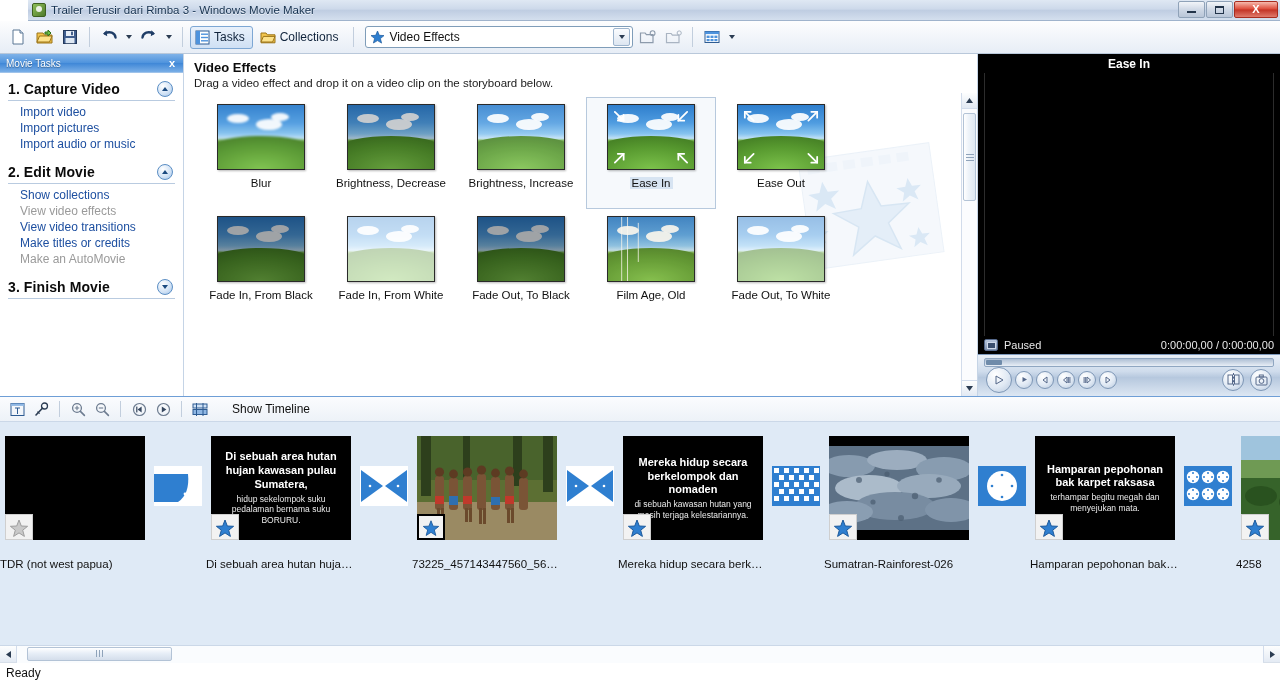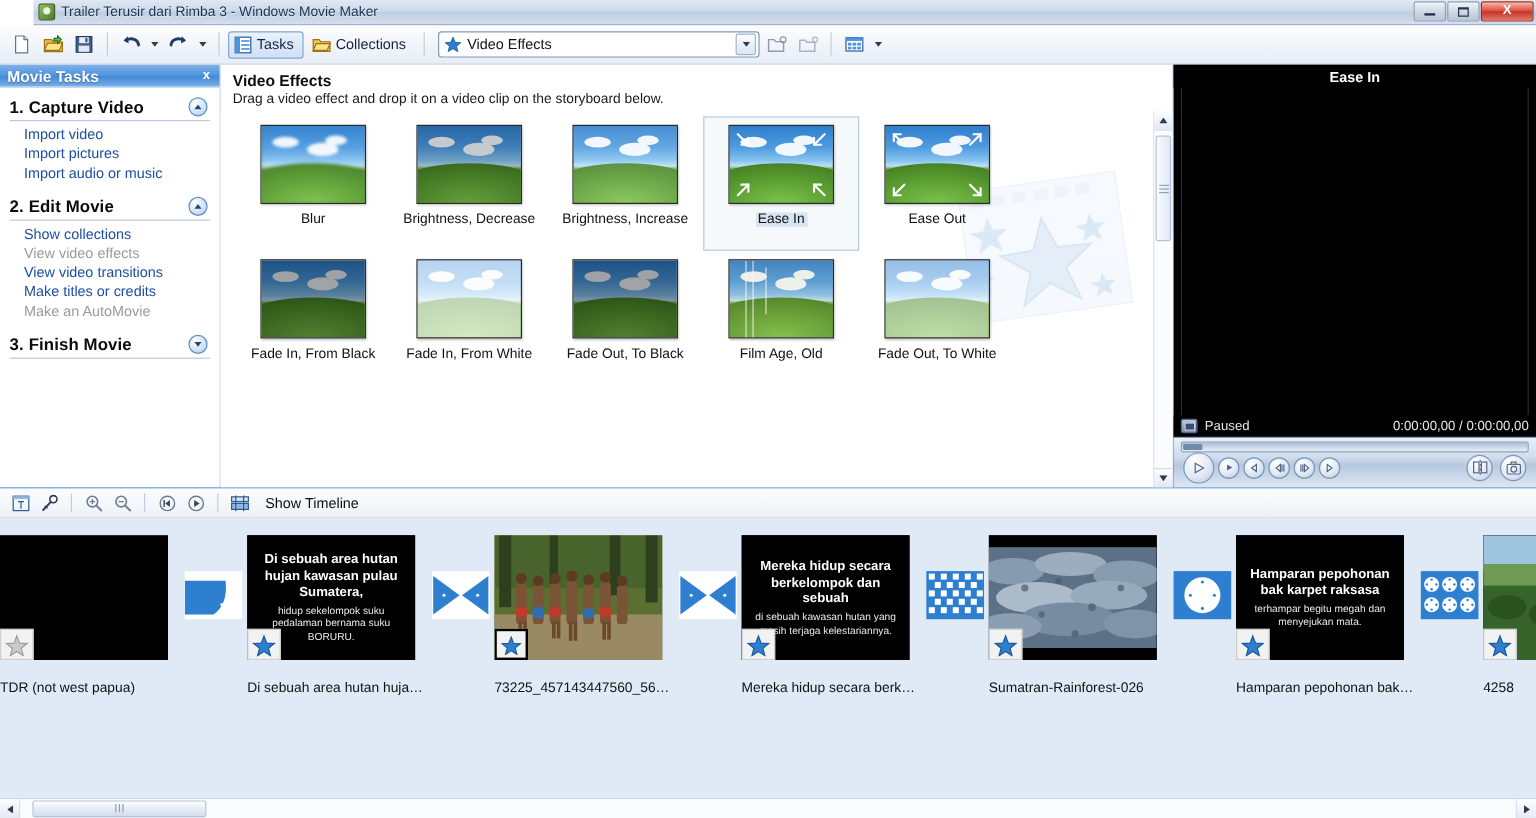--- a/index.html
+++ b/index.html
@@ -111,21 +111,21 @@
     border-right: 1px solid #c5d4e6;
     display:flex; flex-direction:column;
   }
   .sb-header {
     height: 19px;
     background: linear-gradient(to bottom,#7fb2e8 0%, #4e93dd 50%, #3f87d7 51%, #79aee6 100%);
     display:flex; align-items:center; padding: 0 6px;
     border-bottom: 1px solid #9fc3ea;
   }
   .sb-header-title {
-    font-size: 13px; font-weight: bold; color:#ffffff; flex:1;
+    font-size: 10px; font-weight: normal; color:#ffffff; flex:1;
     text-shadow: 0 1px 1px rgba(0,0,0,.35);
   }
   .sb-close { color:#fff; font-size:11px; font-weight:bold; padding: 0 2px; }
   .sb-body { padding: 6px 0 0 0; }
   .sb-section {
     display:flex; align-items:center; padding: 2px 10px 2px 8px;
   }
   .sb-section-title {
     font-size: 14px; font-weight: bold; color:#0b0b0b; flex:1; letter-spacing:.1px;
   }
@@ -267,29 +267,29 @@
     background: linear-gradient(to bottom,#fbfcfe,#edf2f8);
     border-top: 1px solid #6e9ed6;
     border-bottom: 1px solid #cbd8e8;
     display:flex; align-items:center; padding: 0 6px; gap: 2px;
   }
   .sbt-btn {
     width: 22px; height:20px; display:flex; align-items:center; justify-content:center;
     border:1px solid transparent; border-radius:3px;
   }
   .sbt-sep { width:1px; height:16px; background:#c2cedd; margin:0 5px; }
-  .sbt-text { font-size:12px; color:#0f0f0f; margin-left:8px; }
+  .sbt-text { font-size:12px; color:#0f0f0f; margin-left:19px; }
 
   .storyboard {
     flex: 1 1 auto; min-height:0; background:#dfeaf6;
     position:relative; overflow:hidden; display:flex; align-items:flex-start;
     padding: 14px 0 0 0;
   }
   .sb-strip { display:flex; align-items:flex-start; }
-  .clip-slot { display:flex; flex-direction:column; align-items:flex-start; }
+  .clip-slot { display:flex; flex-direction:column; align-items:center; }
   .clip-box {
     width: 140px; height: 104px; position:relative; background:#000;
     overflow:hidden;
   }
   .clip-cap {
     font-size: 11.5px; color:#111; margin-top: 18px; width: 150px;
     white-space:nowrap; overflow:hidden; text-overflow: ellipsis;
   }
   .fx-badge {
     position:absolute; left:0; bottom:0; width:28px; height:26px;
@@ -945,21 +945,21 @@
             <path d="M47 4 L25 20 L47 36 Z" fill="#2f7fd0"></path>
             <circle cx="10" cy="20" r="1.3" fill="#fff"></circle>
               <circle cx="38" cy="20" r="1.3" fill="#fff"></circle>
           </svg>
         </div>
       </div>
 
       <div class="clip-slot">
         <div class="clip-box">
           <div class="txtclip">
-            <span class="t1">Mereka hidup secara berkelompok dan sebuah</span>
+            <span class="t1">Mereka hidup secara berkelompok dan nomaden</span>
             <span class="t2">di sebuah kawasan hutan yang masih terjaga kelestariannya.</span>
           </div>
           <div class="fx-badge">
             <svg width="20" height="19" viewBox="0 0 20 19">
               <path d="M10 2 L12.3 8 L18.6 8.3 L13.7 12.2 L15.4 18.4 L10 14.9 L4.6 18.4 L6.3 12.2 L1.4 8.3 L7.7 8 Z" fill="#2f7fd0" stroke="#1d5a9c"></path>
             </svg>
           </div>
         </div>
         <div class="clip-cap">Mereka hidup secara berkelo...</div>
       </div>
@@ -1143,14 +1143,17 @@
           </span>
       </div>
     </div>
     <div class="hs-btn right">
       <svg width="5" height="7" viewBox="0 0 5 7">
           <path d="M5 3.5 0 0v7z" fill="#2b3c52"></path>
         </svg>
     </div>
   </div>
 
+  <div class="statusbar">
+    <span>Ready</span>
+  </div>
 
 </div>
 
 </body></html>

